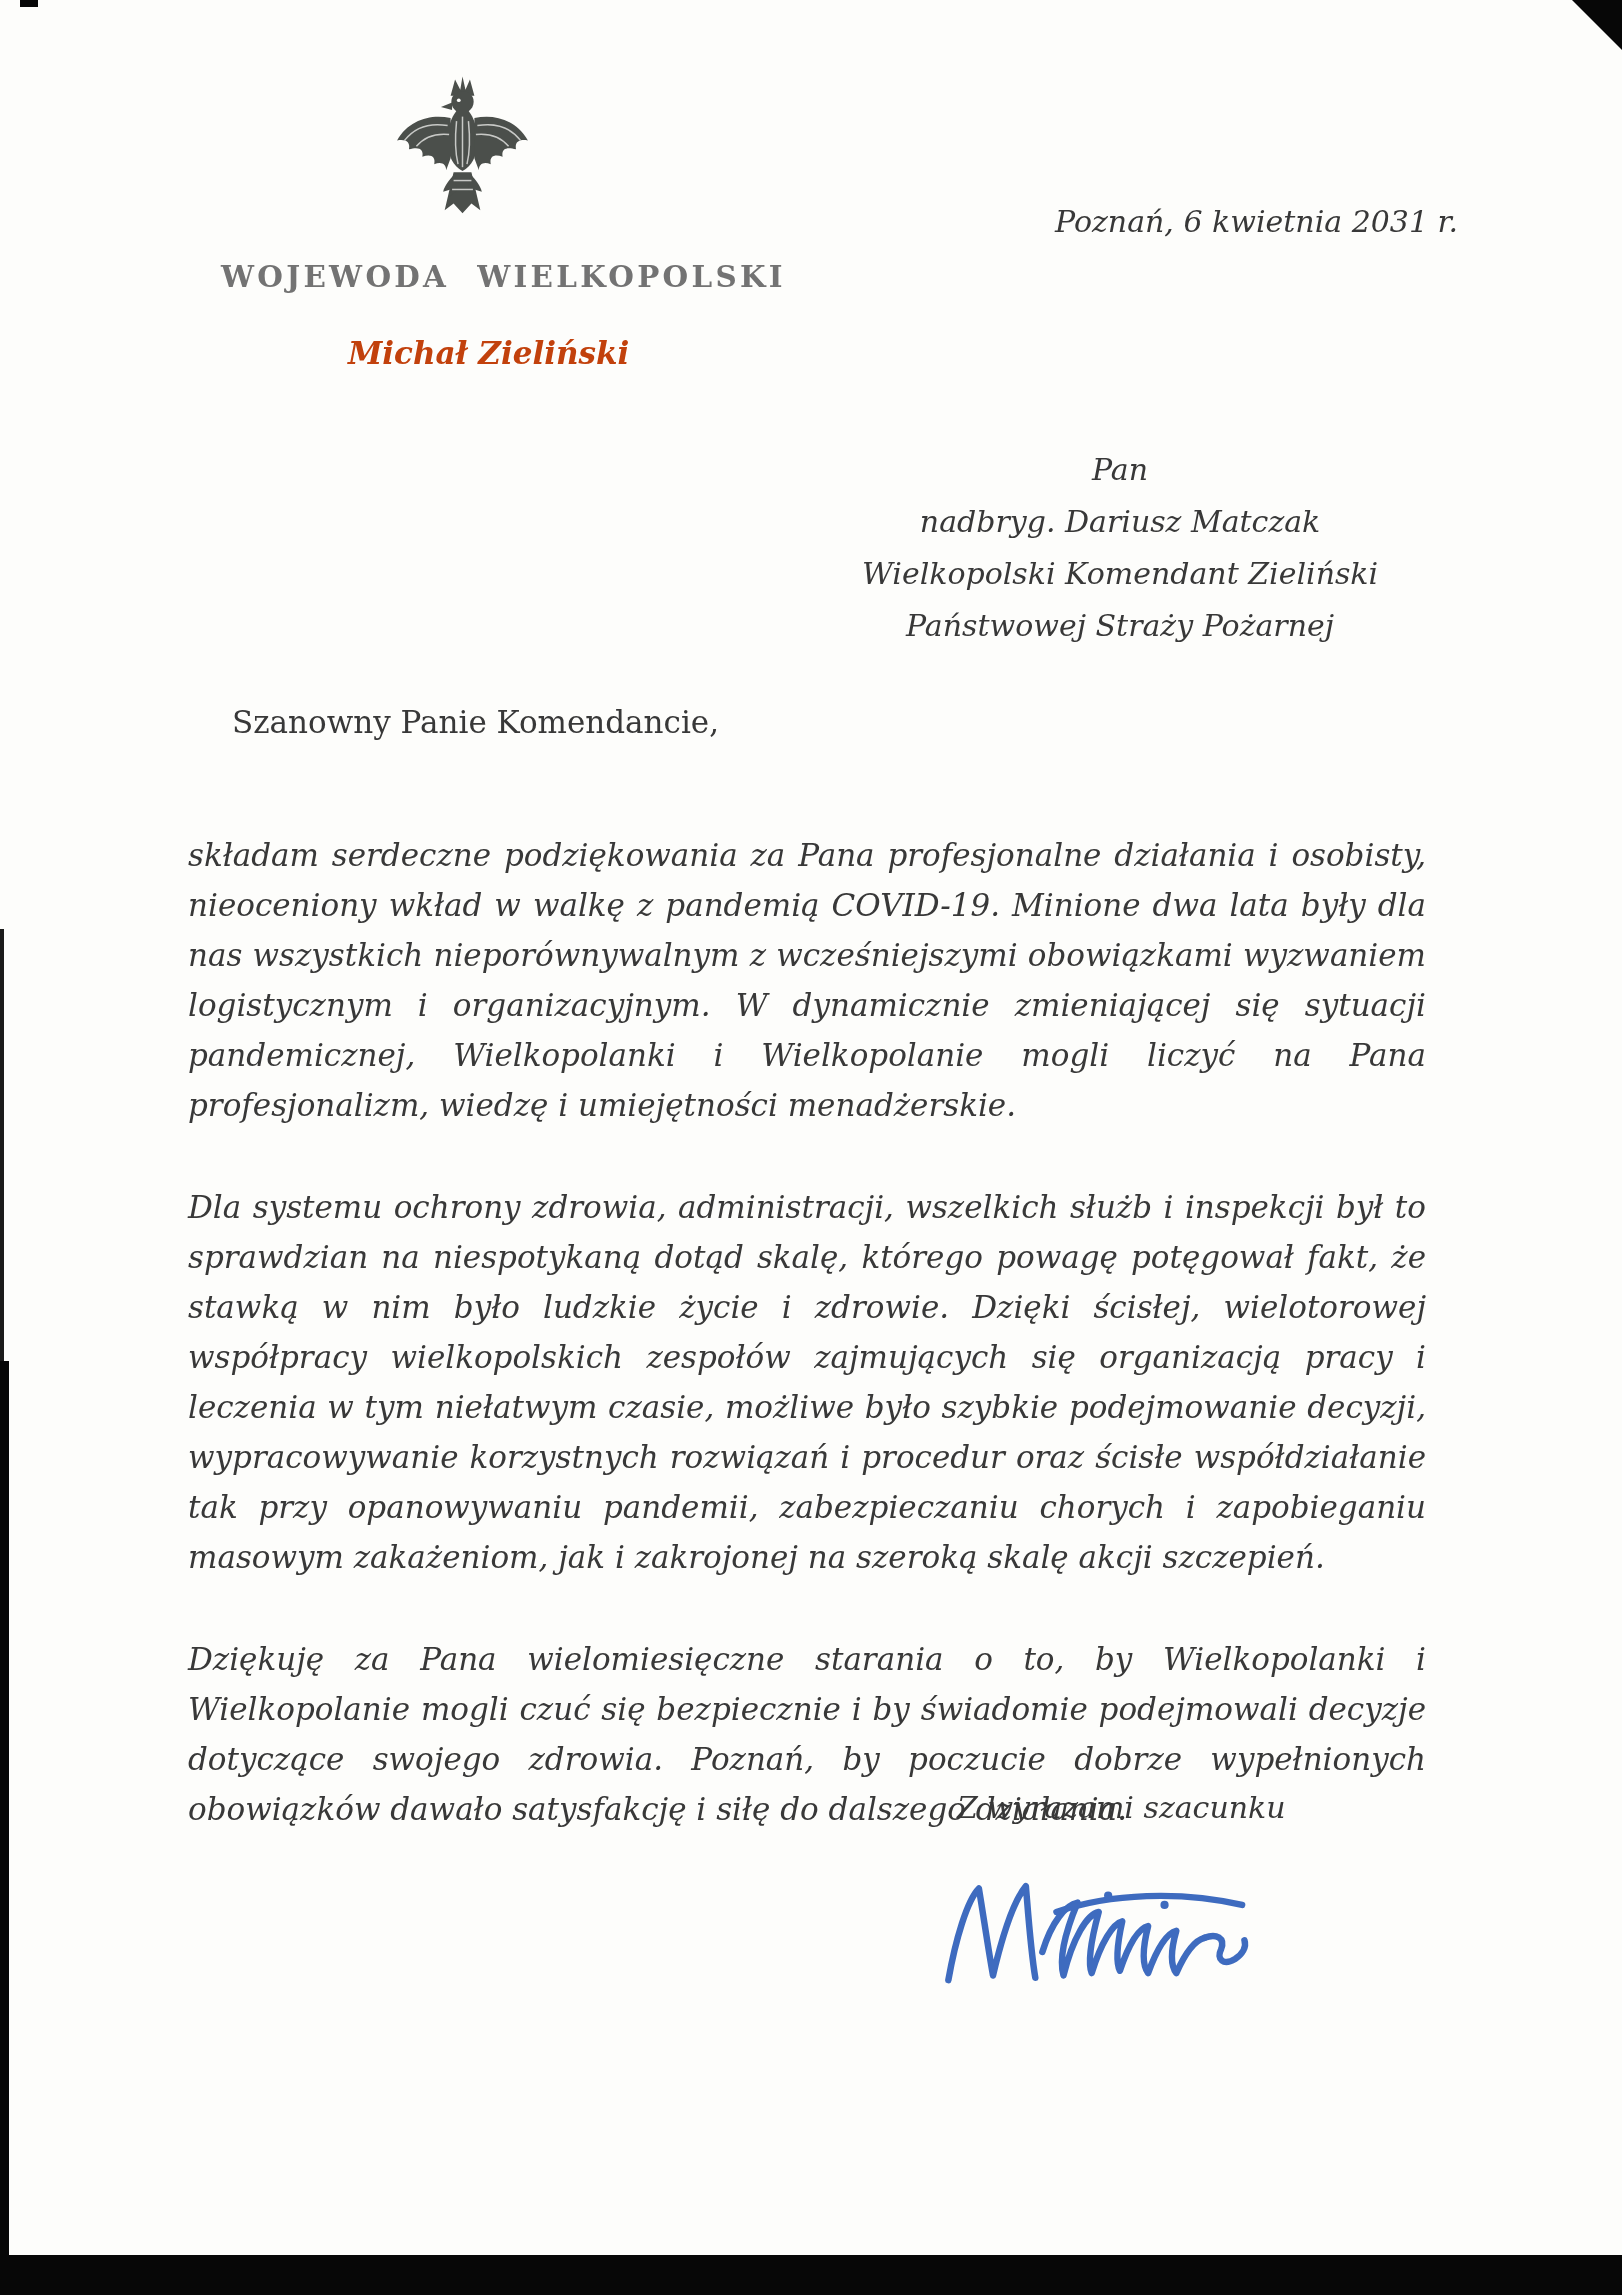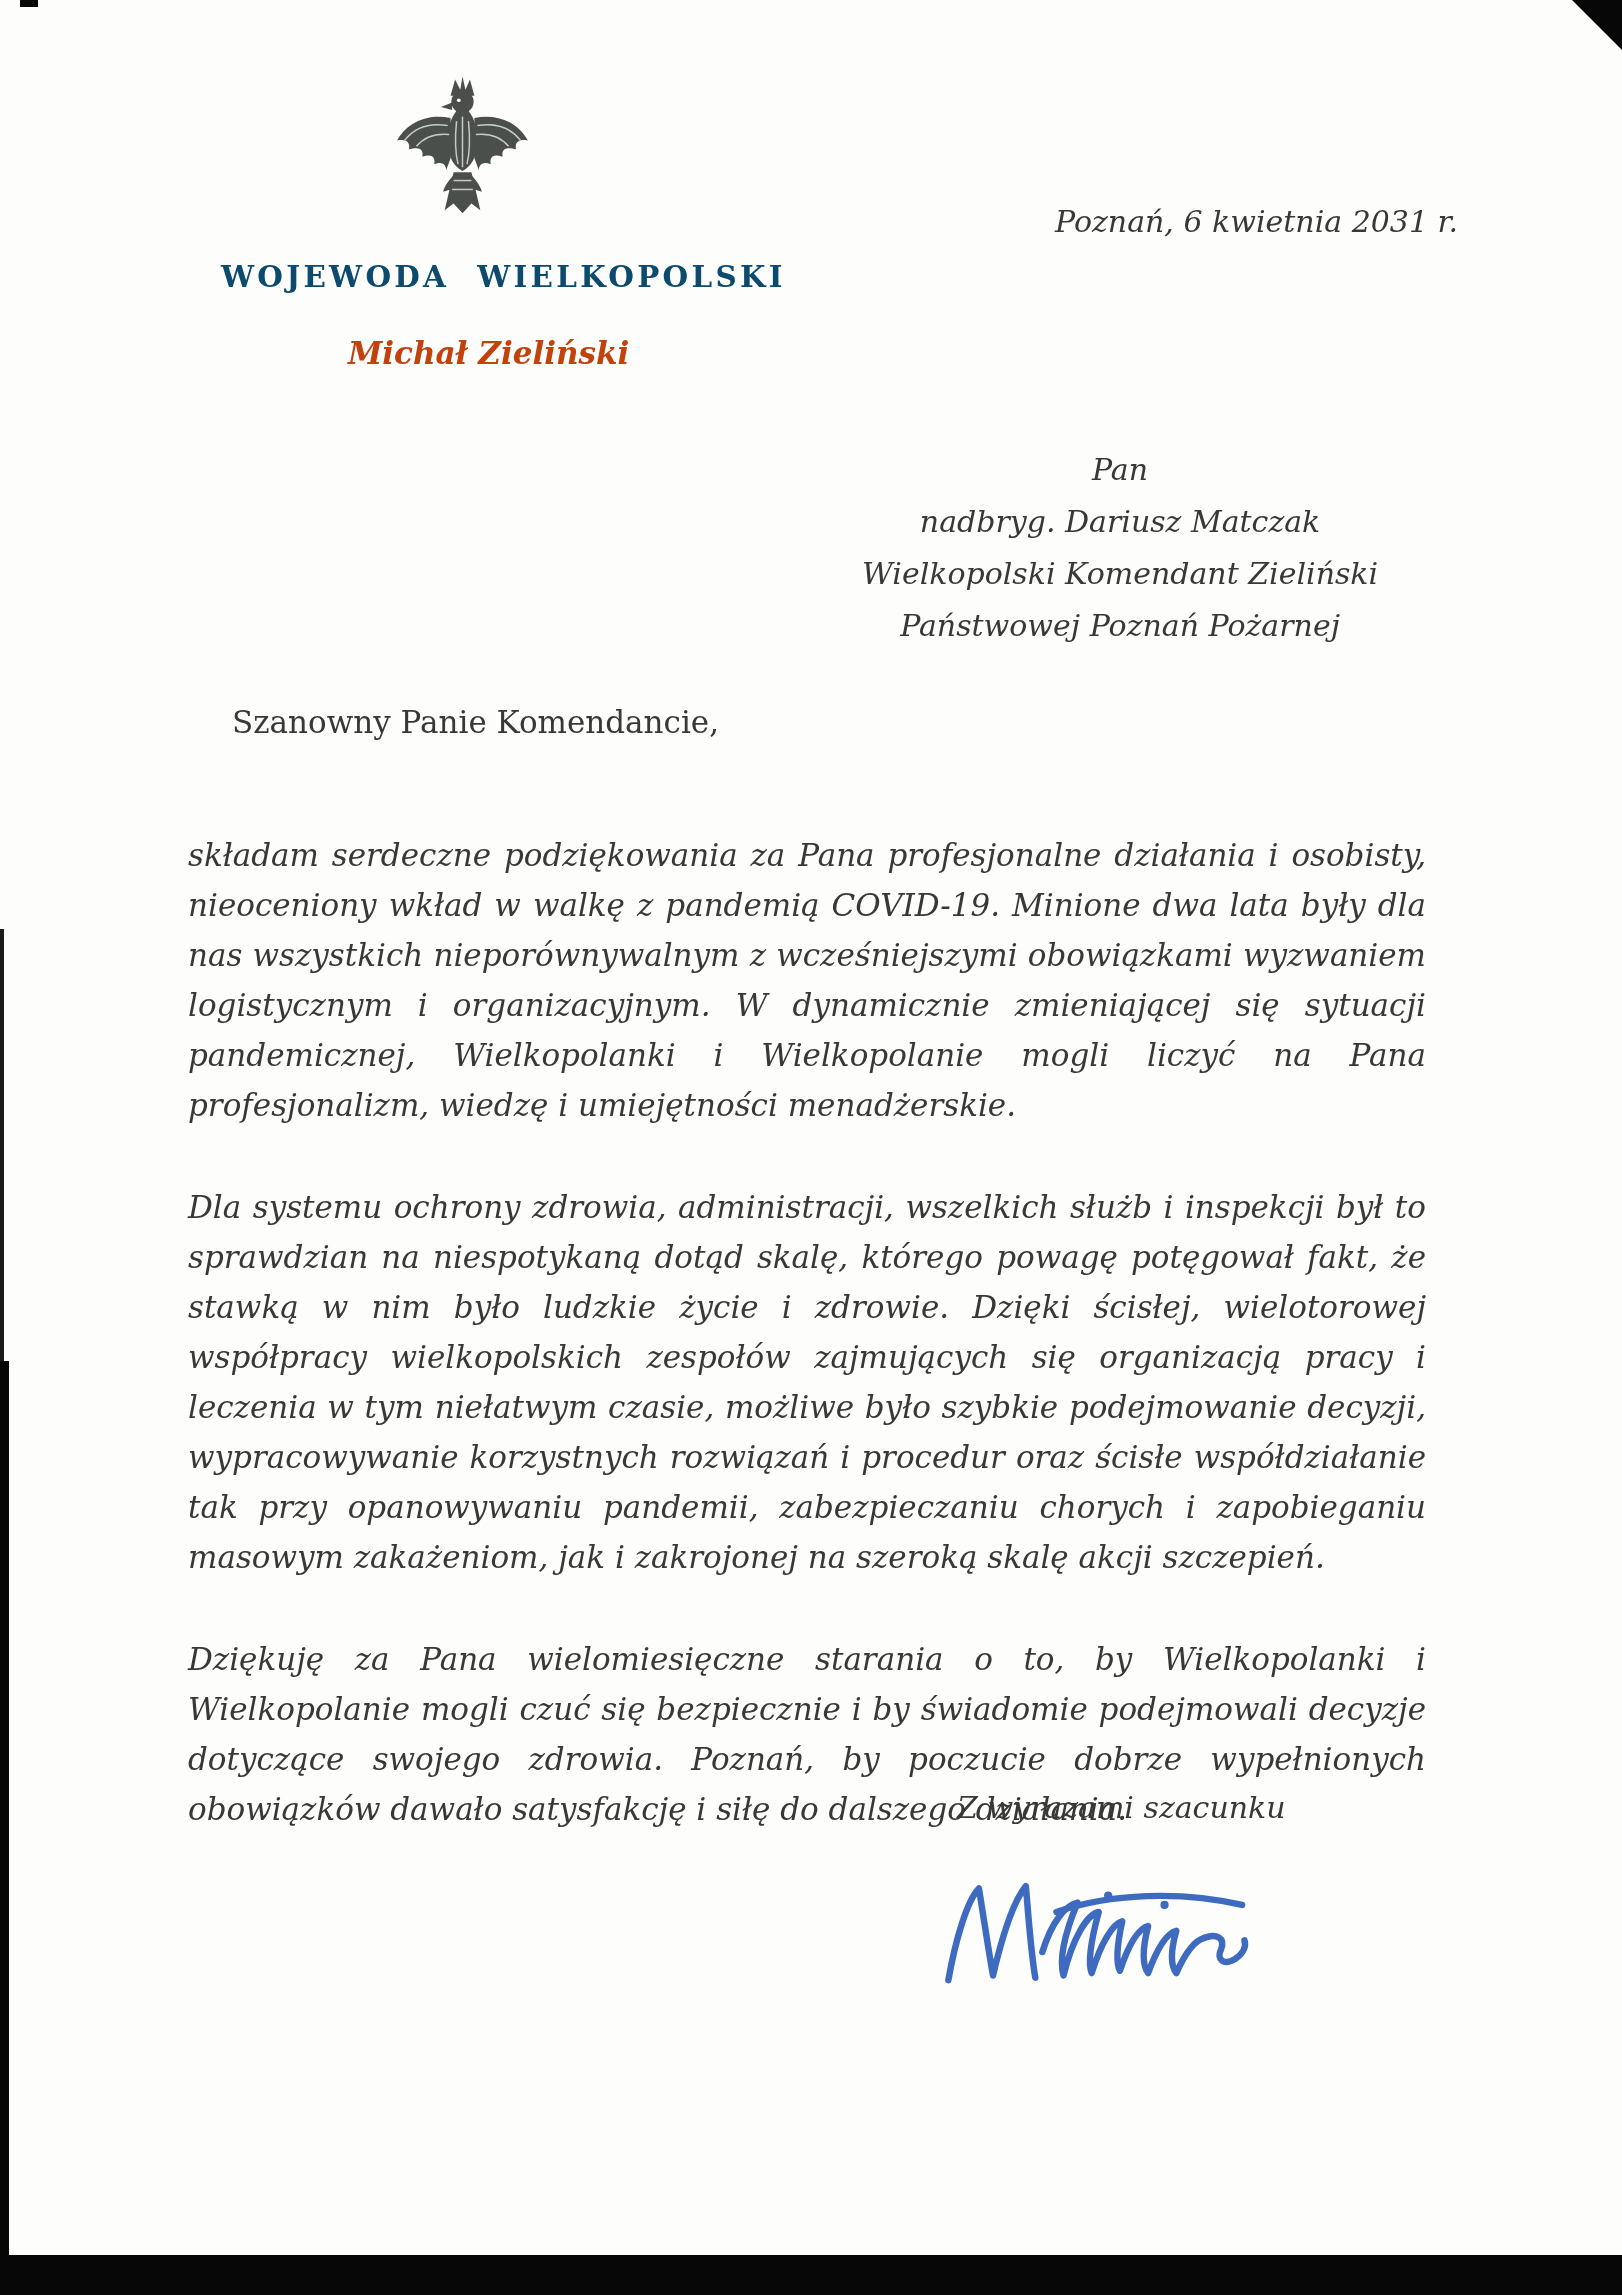--- a/index.html
+++ b/index.html
@@ -26,21 +26,21 @@
     height: 171px;
   }
   .office-title {
     position: absolute;
     left: 221px;
     top: 259px;
     font-size: 29.4px;
     font-weight: 600;
     letter-spacing: 3.3px;
     word-spacing: 14.4px;
-    color: #0c4a6e;
+    color: #737373;
     white-space: nowrap;
   }
   .official-name {
     position: absolute;
     left: 348px;
     top: 335px;
     font-size: 31px;
     font-weight: bold;
     font-style: italic;
     color: #c2410c;
@@ -173,21 +173,21 @@
   </div>
 
   <div class="office-title">WOJEWODA WIELKOPOLSKI</div>
   <div class="official-name">Michał Zieliński</div>
   <div class="date-line">Poznań, 6 kwietnia 2031 r.</div>
 
   <div class="recipient">
     <div>Pan</div>
     <div>nadbryg. Dariusz Matczak</div>
     <div>Wielkopolski Komendant Zieliński</div>
-    <div>Państwowej Poznań Pożarnej</div>
+    <div>Państwowej Straży Pożarnej</div>
   </div>
 
   <div class="salutation">Szanowny Panie Komendancie,</div>
 
   <div class="body-text">
     <p>składam serdeczne podziękowania za Pana profesjonalne działania i osobisty, nieoceniony wkład w walkę z pandemią COVID-19. Minione dwa lata były dla nas wszystkich nieporównywalnym z wcześniejszymi obowiązkami wyzwaniem logistycznym i organizacyjnym. W dynamicznie zmieniającej się sytuacji pandemicznej, Wielkopolanki i Wielkopolanie mogli liczyć na Pana profesjonalizm, wiedzę i umiejętności menadżerskie.</p>
     <p>Dla systemu ochrony zdrowia, administracji, wszelkich służb i inspekcji był to sprawdzian na niespotykaną dotąd skalę, którego powagę potęgował fakt, że stawką w nim było ludzkie życie i zdrowie. Dzięki ścisłej, wielotorowej współpracy wielkopolskich zespołów zajmujących się organizacją pracy i leczenia w tym niełatwym czasie, możliwe było szybkie podejmowanie decyzji, wypracowywanie korzystnych rozwiązań i procedur oraz ścisłe współdziałanie tak przy opanowywaniu pandemii, zabezpieczaniu chorych i zapobieganiu masowym zakażeniom, jak i zakrojonej na szeroką skalę akcji szczepień.</p>
     <p>Dziękuję za Pana wielomiesięczne starania o to, by Wielkopolanki i Wielkopolanie mogli czuć się bezpiecznie i by świadomie podejmowali decyzje dotyczące swojego zdrowia. Poznań, by poczucie dobrze wypełnionych obowiązków dawało satysfakcję i siłę do dalszego działania.</p>
   </div>
 

